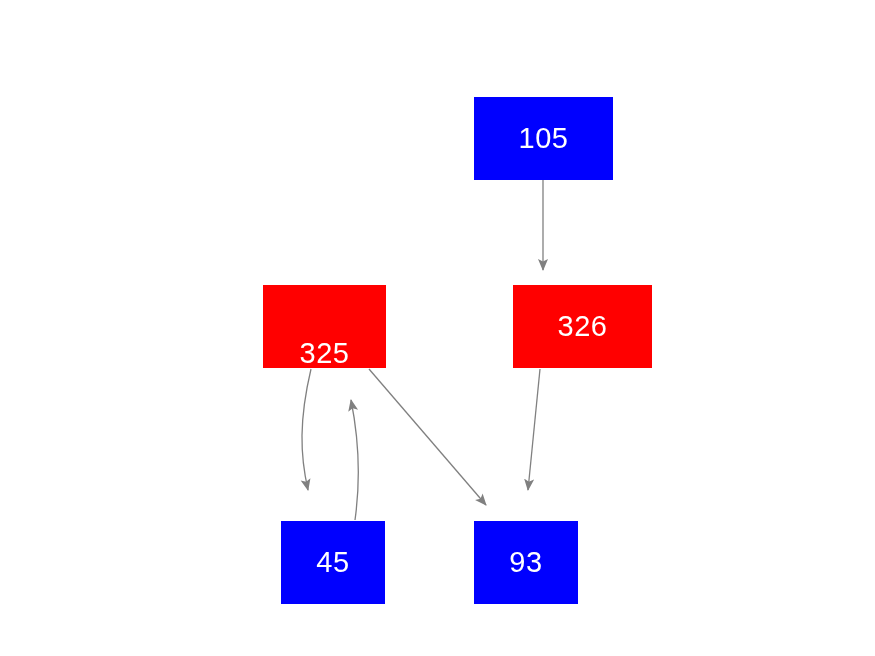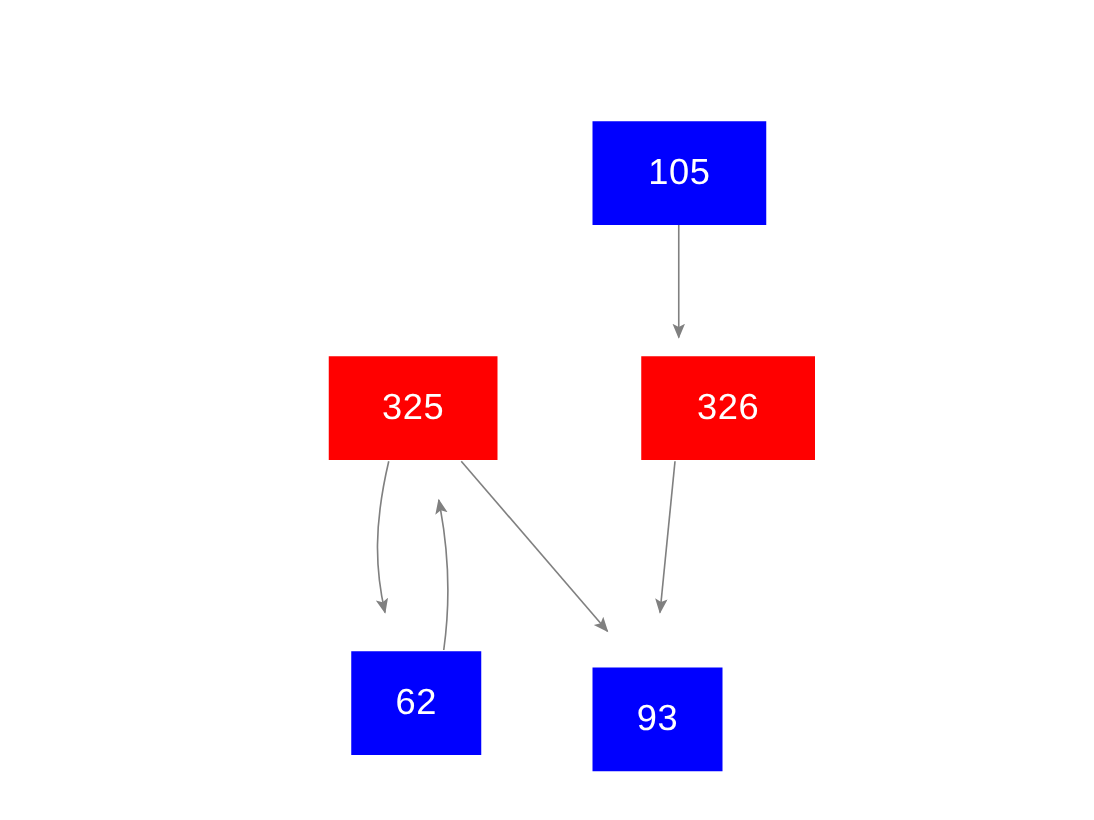--- a/index.html
+++ b/index.html
@@ -71,29 +71,29 @@
 
     <g>
       <path d="M540,369 L528,490" stroke="#808080" stroke-width="1.3" fill="none" marker-end="url(#ah)"></path>
     </g>
   </svg>
 
   <div class="node" style="left:474px; top:49px; width:139px; height:83px; background:#0000ff;margin-top:48px;">
     <span class="node-label">105</span>
   </div>
 
-  <div class="node" style="left:263px; top:285px; width:135px; height:83px; background:#ff0000;">
+  <div class="node" style="left:263px; top:285px; width:123px; height:83px; background:#ff0000;align-items:flex-end;">
     <span class="node-label">325</span>
   </div>
 
   <div class="node" style="left:474px; top:285px; width:139px; height:83px; background:#ff0000;margin-left:39px;">
     <span class="node-label">326</span>
   </div>
 
   <div class="node" style="left:281px; top:521px; width:104px; height:83px; background:#0000ff;">
-    <span class="node-label">62</span>
+    <span class="node-label">45</span>
   </div>
 
-  <div class="node" style="left:474px; top:534px; width:104px; height:83px; background:#0000ff;">
+  <div class="node" style="left:474px; top:521px; width:104px; height:83px; background:#0000ff;">
     <span class="node-label">93</span>
   </div>
 
 </div>
 
 </body></html>

